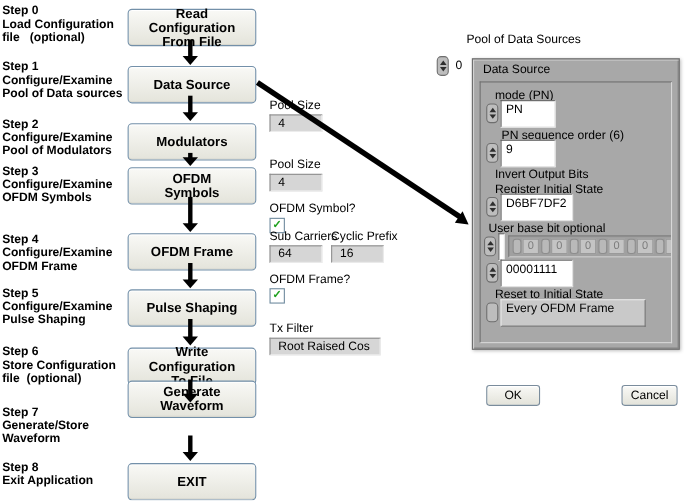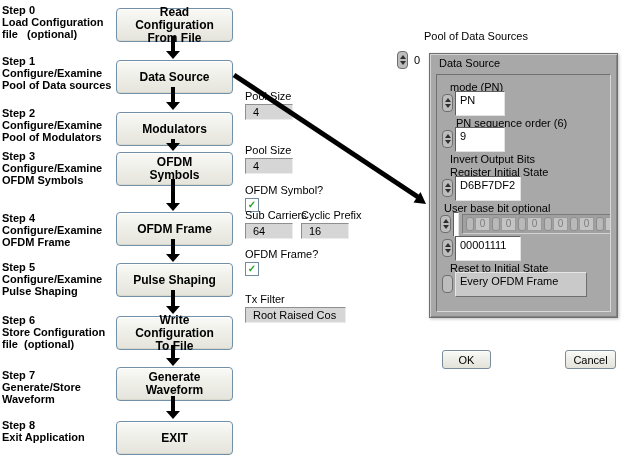--- a/index.html
+++ b/index.html
@@ -124,21 +124,21 @@
 
   <button class="flow-btn" style="top:8px;height:27px">Read Configuration
 From File</button>
   <button class="flow-btn" style="top:60px;height:26px">Data Source</button>
   <button class="flow-btn" style="top:112px;height:26px">Modulators</button>
   <button class="flow-btn" style="top:152px;height:26px">OFDM Symbols</button>
   <button class="flow-btn" style="top:212px;height:26px">OFDM Frame</button>
   <button class="flow-btn" style="top:263px;height:26px">Pulse Shaping</button>
   <button class="flow-btn" style="top:316px;height:28px">Write Configuration
 To File</button>
-  <button class="flow-btn" style="top:367px;height:28px">Generate
+  <button class="flow-btn" style="top:346px;height:28px">Generate
 Waveform</button>
   <button class="flow-btn" style="top:421px;height:21px">EXIT</button>
 
   <svg id="arrows" width="624" height="455" viewBox="0 0 624 455">
     <g fill="#000" stroke="#000">
       <g>
           <line x1="173" y1="36" x2="173" y2="52" stroke-width="4"></line>
           <polygon points="166,51 180,51 173,59" stroke="none"></polygon>
         </g>
       <g>

